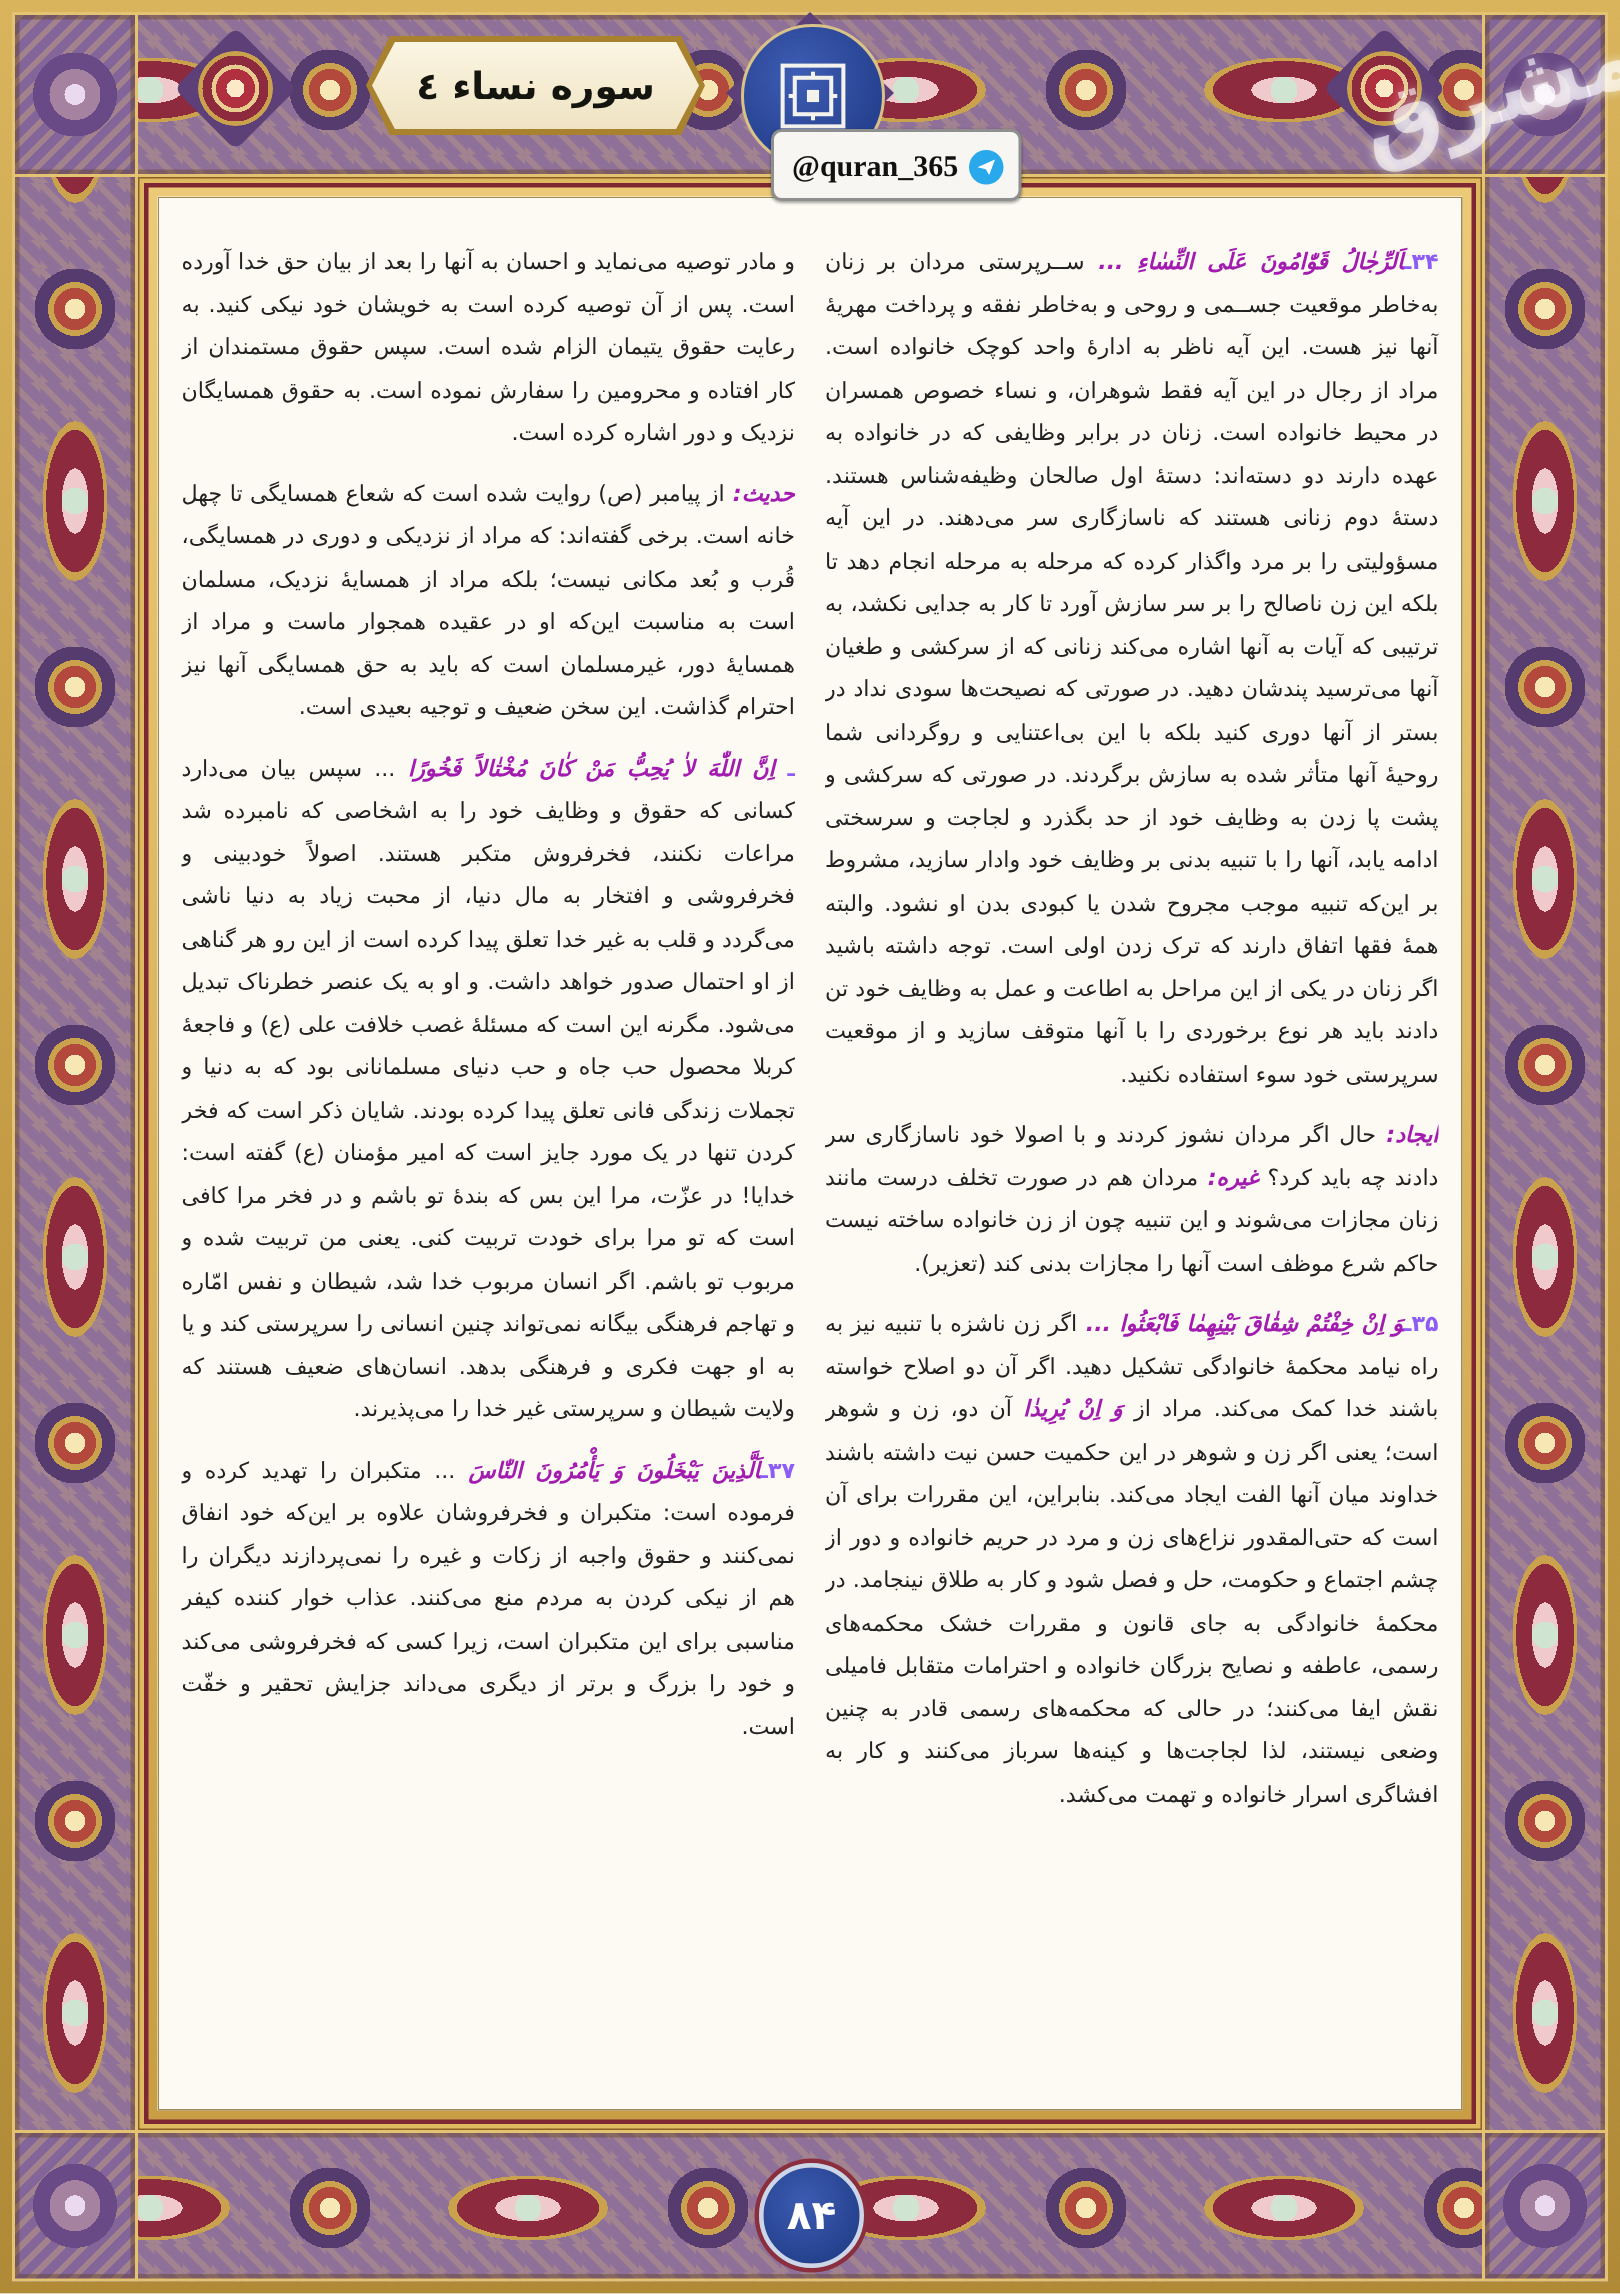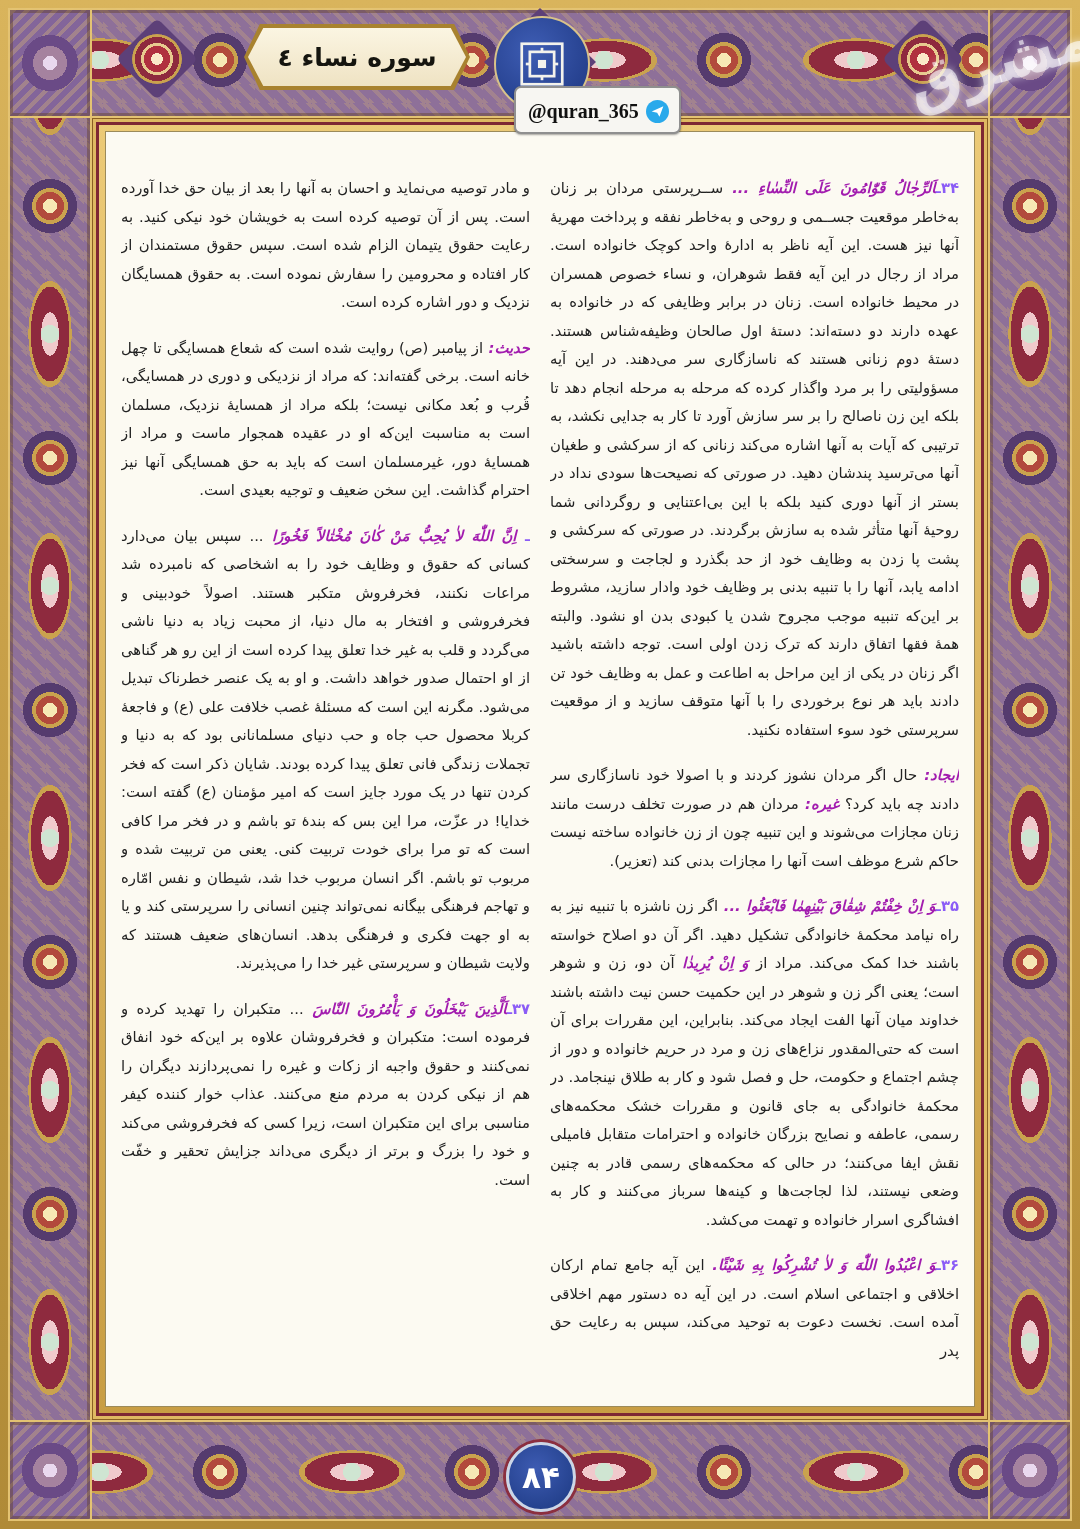--- a/index.html
+++ b/index.html
@@ -49,21 +49,21 @@
     width:100%;height:100%;box-sizing:border-box;background:#fcfaf2;
     box-shadow:inset 0 0 0 1px #9b8a5a;overflow:hidden;
   }
   .text-area{
     direction:rtl;height:100%;box-sizing:border-box;
     padding:26px 16px 18px;
     display:grid;grid-template-columns:1fr 1fr;column-gap:20px;
     color:#222;font-size:14.8px;line-height:28.5px;text-align:justify;
   }
   .col{overflow:hidden;}
-  .para{margin:17px 0 12px;}
+  .para{margin:4px 0 12px;}
   .seg-num{font-weight:bold;color:#8b5cf6;}
   .seg-verse{font-weight:bold;color:#a21caf;font-style:italic;}
   .seg-body{color:#222;}
 
   
   .cartouche{position:absolute;top:24px;height:66px;width:226px;
     clip-path:polygon(7% 0,93% 0,100% 50%,93% 100%,7% 100%,0 50%);
     background:#a8822f;display:flex;align-items:center;justify-content:center;z-index:3;}
   .cartouche .in{
     width:calc(100% - 8px);height:calc(100% - 8px);
@@ -90,21 +90,21 @@
   }
   .badge .tg{width:23px;height:23px;border-radius:50%;background:#29a9eb;display:flex;align-items:center;justify-content:center;}
   .badge .handle{font-family:"Liberation Serif",serif;font-weight:bold;font-size:20px;color:#111;direction:ltr;}
   .watermark{position:absolute;right:-14px;top:26px;z-index:7;
     font-size:60px;font-weight:bold;color:rgba(255,255,255,.6);
     transform:rotate(-16deg);text-shadow:0 0 8px rgba(255,255,255,.55);pointer-events:none;}
   .pagenum{
     position:absolute;left:506px;top:1442px;width:64px;height:64px;border-radius:50%;z-index:5;
     background:radial-gradient(circle at 42% 36%,#3d5bb2,#24418d 75%);
     border:3px solid #ccd6e6;box-shadow:0 0 0 3px #8b2f3f;
-    color:#fff;display:flex;align-items:center;justify-content:center;font-size:31px;font-weight:bold;
+    color:#fff;display:flex;align-items:center;justify-content:center;font-size:27px;font-weight:bold;
   }
 </style>
 </head>
 <body>
 
 <div class="page">
 
   <div class="band band-v band-left trim"></div>
   <div class="band band-v band-right trim"></div>
   <div class="band band-h band-top trim"></div>
@@ -155,21 +155,20 @@
 
   <div class="watermark">مشرق</div>
 
   <div class="inner-frame">
     <div class="sheet">
       <div class="text-area">
         <div class="col" id="col-right">
             <p class="para"><span class="seg-num">۳۴ـ</span><span class="seg-verse">اَلرِّجٰالُ قَوّٰامُونَ عَلَی النِّسٰاءِ ... </span><span class="seg-body">ســرپرستی مردان بر زنان به‌خاطر موقعیت جســمی و روحی و به‌خاطر نفقه و پرداخت مهریهٔ آنها نیز هست. این آیه ناظر به ادارهٔ واحد کوچک خانواده است. مراد از رجال در این آیه فقط شوهران، و نساء خصوص همسران در محیط خانواده است. زنان در برابر وظایفی که در خانواده به عهده دارند دو دسته‌اند: دستهٔ اول صالحان وظیفه‌شناس هستند. دستهٔ دوم زنانی هستند که ناسازگاری سر می‌دهند. در این آیه مسؤولیتی را بر مرد واگذار کرده که مرحله به مرحله انجام دهد تا بلکه این زن ناصالح را بر سر سازش آورد تا کار به جدایی نکشد، به ترتیبی که آیات به آنها اشاره می‌کند زنانی که از سرکشی و طغیان آنها می‌ترسید پندشان دهید. در صورتی که نصیحت‌ها سودی نداد در بستر از آنها دوری کنید بلکه با این بی‌اعتنایی و روگردانی شما روحیهٔ آنها متأثر شده به سازش برگردند. در صورتی که سرکشی و پشت پا زدن به وظایف خود از حد بگذرد و لجاجت و سرسختی ادامه یابد، آنها را با تنبیه بدنی بر وظایف خود وادار سازید، مشروط بر این‌که تنبیه موجب مجروح شدن یا کبودی بدن او نشود. والبته همهٔ فقها اتفاق دارند که ترک زدن اولی است. توجه داشته باشید اگر زنان در یکی از این مراحل به اطاعت و عمل به وظایف خود تن دادند باید هر نوع برخوردی را با آنها متوقف سازید و از موقعیت سرپرستی خود سوء استفاده نکنید.</span></p>
             <p class="para"><span class="seg-verse">ایجاد: </span><span class="seg-body">حال اگر مردان نشوز کردند و با اصولا خود ناسازگاری سر دادند چه باید کرد؟ </span><span class="seg-verse">غیره: </span><span class="seg-body">مردان هم در صورت تخلف درست مانند زنان مجازات می‌شوند و این تنبیه چون از زن خانواده ساخته نیست حاکم شرع موظف است آنها را مجازات بدنی کند (تعزیر).</span></p>
             <p class="para"><span class="seg-num">۳۵ـ</span><span class="seg-verse">وَ اِنْ خِفْتُمْ شِقٰاقَ بَیْنِهِمٰا فَابْعَثُوا ... </span><span class="seg-body">اگر زن ناشزه با تنبیه نیز به راه نیامد محکمهٔ خانوادگی تشکیل دهید. اگر آن دو اصلاح خواسته باشند خدا کمک می‌کند. مراد از </span><span class="seg-verse">وَ اِنْ یُرِیدٰا</span><span class="seg-body"> آن دو، زن و شوهر است؛ یعنی اگر زن و شوهر در این حکمیت حسن نیت داشته باشند خداوند میان آنها الفت ایجاد می‌کند. بنابراین، این مقررات برای آن است که حتی‌المقدور نزاع‌های زن و مرد در حریم خانواده و دور از چشم اجتماع و حکومت، حل و فصل شود و کار به طلاق نینجامد. در محکمهٔ خانوادگی به جای قانون و مقررات خشک محکمه‌های رسمی، عاطفه و نصایح بزرگان خانواده و احترامات متقابل فامیلی نقش ایفا می‌کنند؛ در حالی که محکمه‌های رسمی قادر به چنین وضعی نیستند، لذا لجاجت‌ها و کینه‌ها سرباز می‌کنند و کار به افشاگری اسرار خانواده و تهمت می‌کشد.</span></p>
-            <p class="para"><span class="seg-num">۳۶ـ</span><span class="seg-verse">وَ اعْبُدُوا اللّٰهَ وَ لاٰ تُشْرِکُوا بِهِ شَیْئًا. </span><span class="seg-body">این آیه جامع تمام ارکان اخلاقی و اجتماعی اسلام است. در این آیه ده دستور مهم اخلاقی آمده است. نخست دعوت به توحید می‌کند، سپس به رعایت حق پدر</span></p>
           </div>
         <div class="col" id="col-left">
             <p class="para"><span class="seg-body">و مادر توصیه می‌نماید و احسان به آنها را بعد از بیان حق خدا آورده است. پس از آن توصیه کرده است به خویشان خود نیکی کنید. به رعایت حقوق یتیمان الزام شده است. سپس حقوق مستمندان از کار افتاده و محرومین را سفارش نموده است. به حقوق همسایگان نزدیک و دور اشاره کرده است.</span></p>
             <p class="para"><span class="seg-verse">حدیث: </span><span class="seg-body">از پیامبر (ص) روایت شده است که شعاع همسایگی تا چهل خانه است. برخی گفته‌اند: که مراد از نزدیکی و دوری در همسایگی، قُرب و بُعد مکانی نیست؛ بلکه مراد از همسایهٔ نزدیک، مسلمان است به مناسبت این‌که او در عقیده همجوار ماست و مراد از همسایهٔ دور، غیرمسلمان است که باید به حق همسایگی آنها نیز احترام گذاشت. این سخن ضعیف و توجیه بعیدی است.</span></p>
             <p class="para"><span class="seg-num">ـ </span><span class="seg-verse">اِنَّ اللّٰهَ لاٰ یُحِبُّ مَنْ کٰانَ مُخْتٰالاً فَخُورًا </span><span class="seg-body">... سپس بیان می‌دارد کسانی که حقوق و وظایف خود را به اشخاصی که نامبرده شد مراعات نکنند، فخرفروش متکبر هستند. اصولاً خودبینی و فخرفروشی و افتخار به مال دنیا، از محبت زیاد به دنیا ناشی می‌گردد و قلب به غیر خدا تعلق پیدا کرده است از این رو هر گناهی از او احتمال صدور خواهد داشت. و او به یک عنصر خطرناک تبدیل می‌شود. مگرنه این است که مسئلهٔ غصب خلافت علی (ع) و فاجعهٔ کربلا محصول حب جاه و حب دنیای مسلمانانی بود که به دنیا و تجملات زندگی فانی تعلق پیدا کرده بودند. شایان ذکر است که فخر کردن تنها در یک مورد جایز است که امیر مؤمنان (ع) گفته است: خدایا! در عزّت، مرا این بس که بندهٔ تو باشم و در فخر مرا کافی است که تو مرا برای خودت تربیت کنی. یعنی من تربیت شده و مربوب تو باشم. اگر انسان مربوب خدا شد، شیطان و نفس امّاره و تهاجم فرهنگی بیگانه نمی‌تواند چنین انسانی را سرپرستی کند و یا به او جهت فکری و فرهنگی بدهد. انسان‌های ضعیف هستند که ولایت شیطان و سرپرستی غیر خدا را می‌پذیرند.</span></p>
             <p class="para"><span class="seg-num">۳۷ـ</span><span class="seg-verse">اَلَّذِینَ یَبْخَلُونَ وَ یَأْمُرُونَ النّٰاسَ </span><span class="seg-body">... متکبران را تهدید کرده و فرموده است: متکبران و فخرفروشان علاوه بر این‌که خود انفاق نمی‌کنند و حقوق واجبه از زکات و غیره را نمی‌پردازند دیگران را هم از نیکی کردن به مردم منع می‌کنند. عذاب خوار کننده کیفر مناسبی برای این متکبران است، زیرا کسی که فخرفروشی می‌کند و خود را بزرگ و برتر از دیگری می‌داند جزایش تحقیر و خفّت است.</span></p>
           </div>
       </div>
     </div>
   </div>

